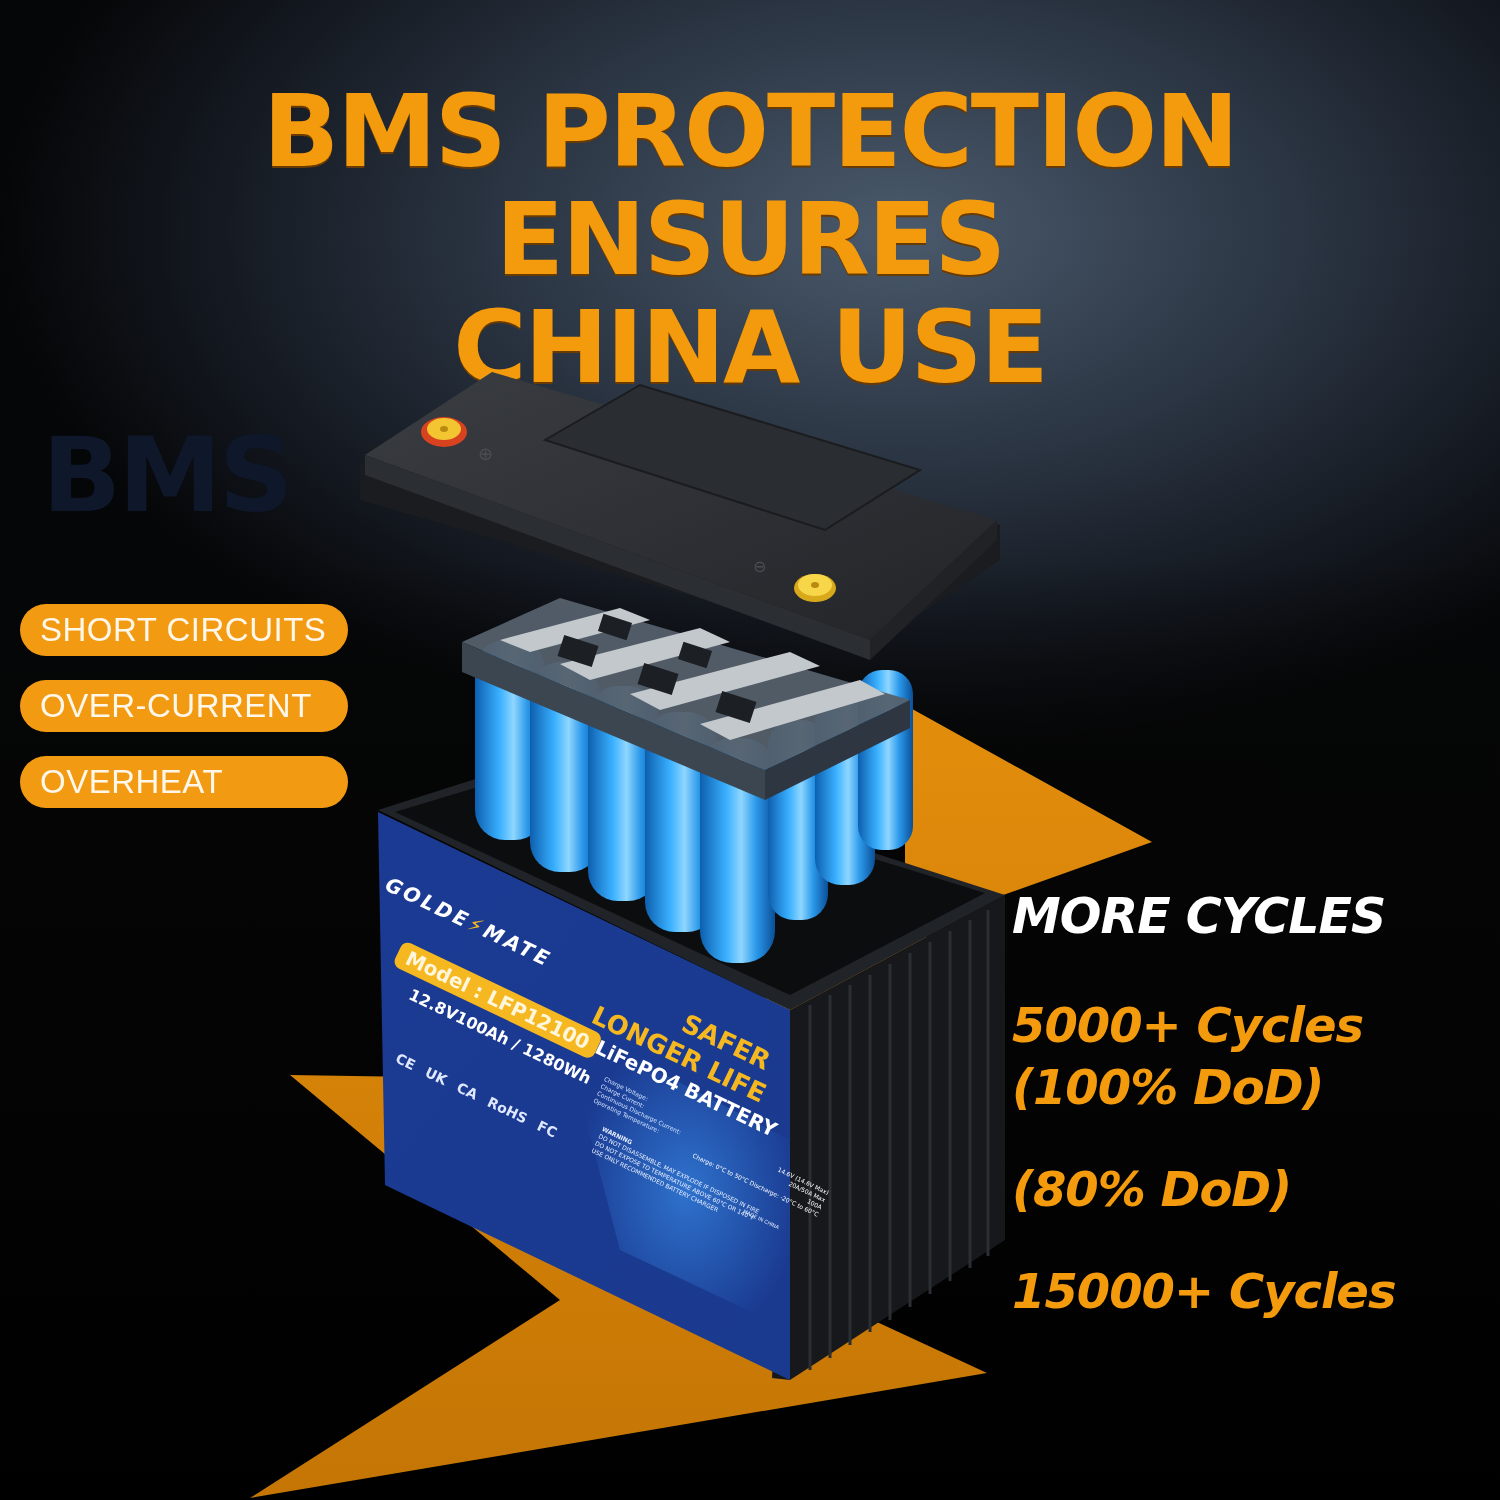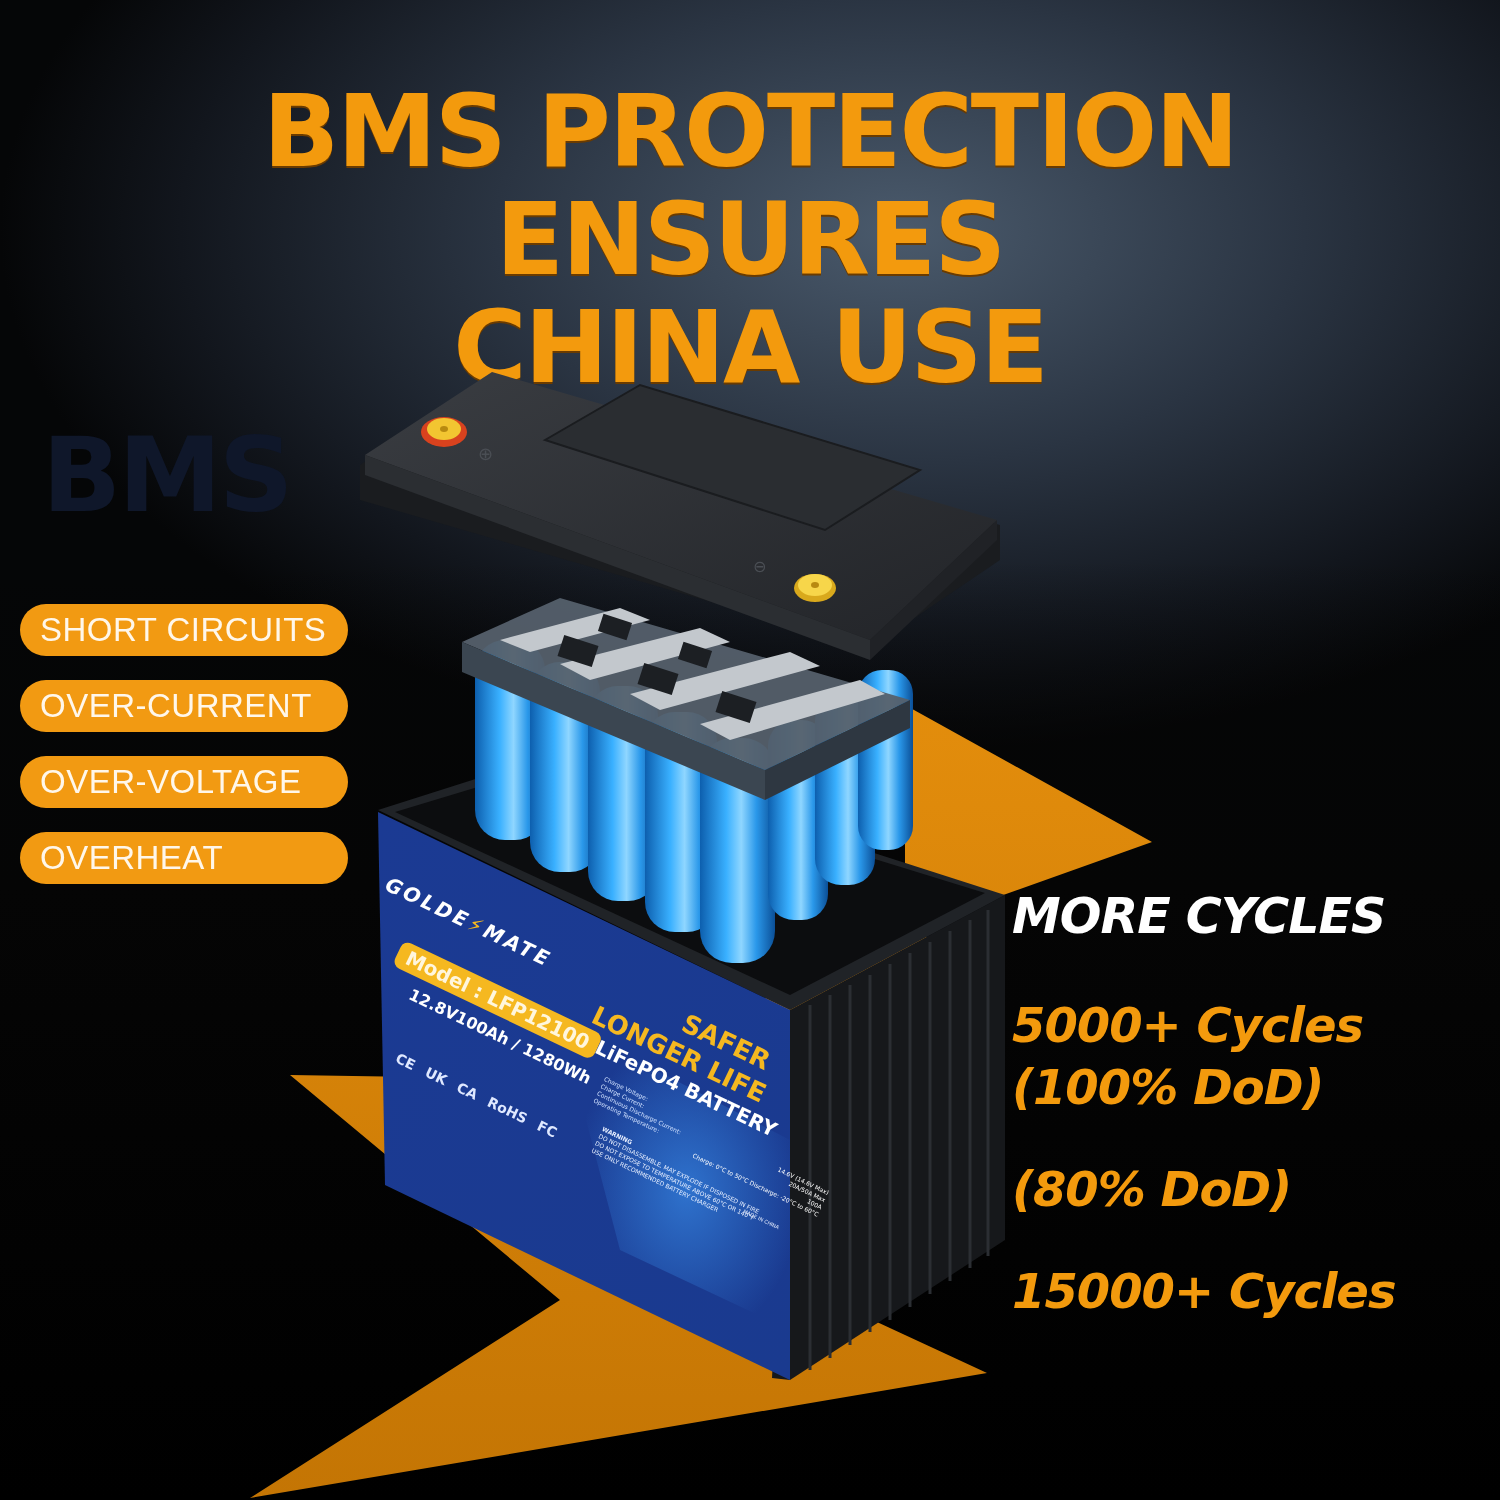--- a/index.html
+++ b/index.html
@@ -59,21 +59,20 @@
 <div class="title">
   <div>BMS PROTECTION ENSURES</div>
   <div>CHINA USE</div>
 </div>
 
 <div class="bms-heading">BMS</div>
 
 <div class="pill-list">
   <div class="pill">SHORT CIRCUITS</div>
   <div class="pill">OVER-CURRENT</div>
-  <div class="pill">OVER-VOLTAGE</div>
   <div class="pill">OVERHEAT</div>
 </div>
 
 <svg class="battery" viewBox="0 0 1500 1500">
   <defs>
     <linearGradient id="cellG" x1="0" y1="0" x2="1" y2="0">
       <stop offset="0" stop-color="#0d5fae"></stop>
       <stop offset="0.35" stop-color="#39b0ff"></stop>
       <stop offset="0.55" stop-color="#8fd6ff"></stop>
       <stop offset="0.75" stop-color="#2a98ea"></stop>

